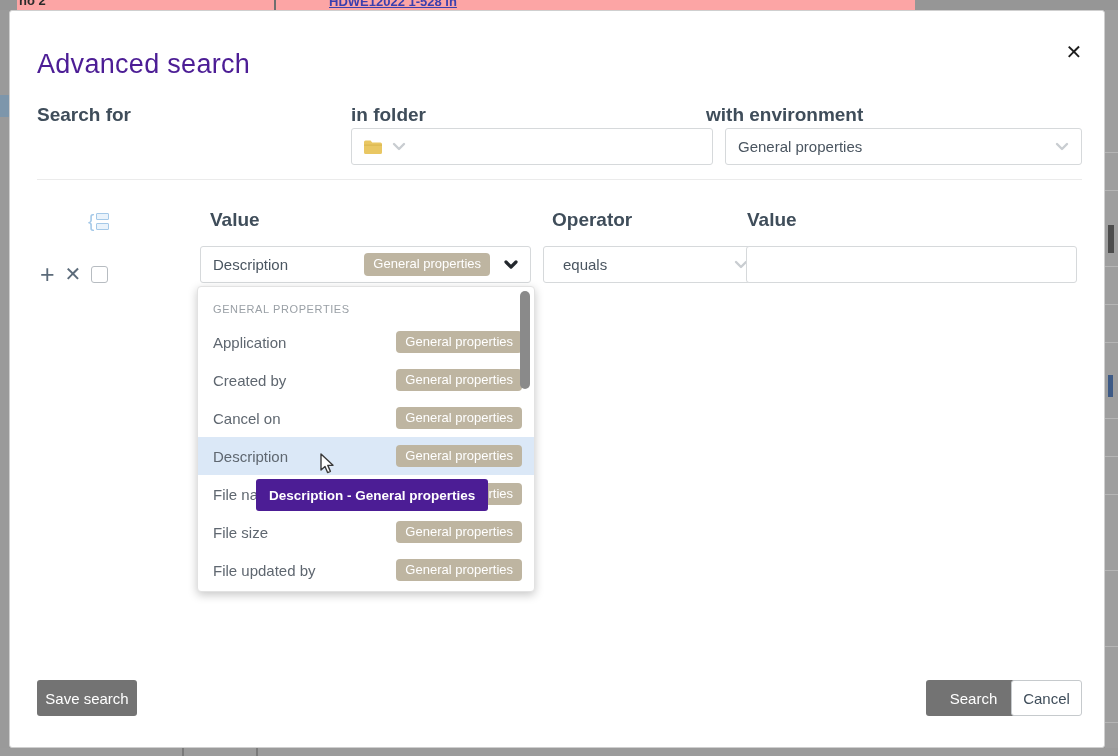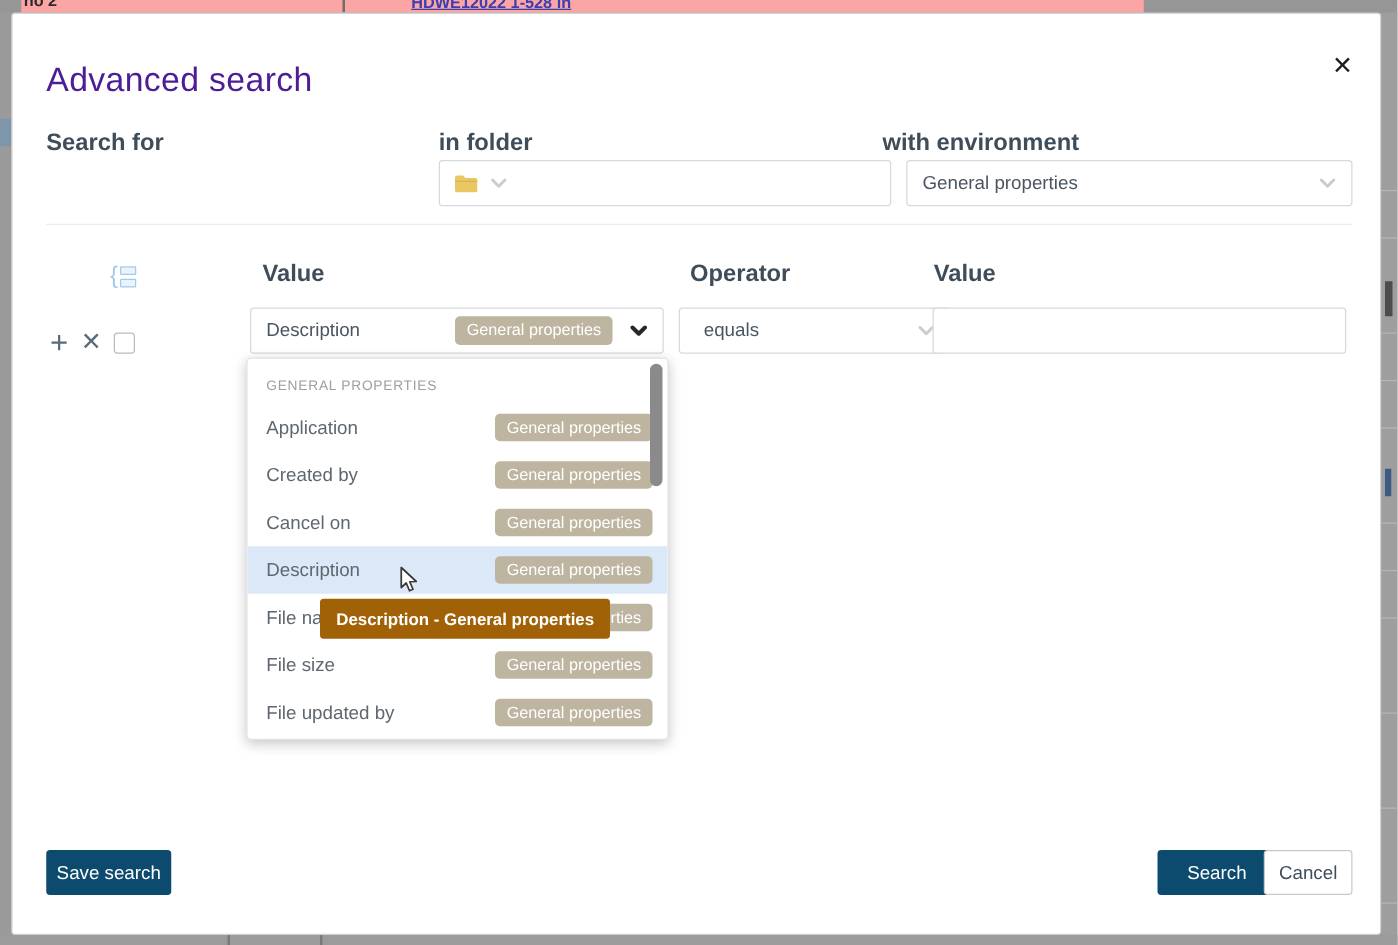--- a/index.html
+++ b/index.html
@@ -66,35 +66,35 @@
   .dropdown { position:absolute; left:187px; top:275px; width:338px; height:306px; background:#fff;
               border:1px solid #e2e2e2; border-radius:4px; box-shadow:0 3px 10px rgba(0,0,0,.22);
               padding-top:10px; overflow:hidden; z-index:5; }
   .dd-header { padding:6px 15px 8px 15px; font-size:11px; letter-spacing:.6px; color:#9aa0a6; }
   .dd-item { height:38px; display:flex; align-items:center; padding:0 12px 0 15px; cursor:pointer; }
   .dd-item .dd-label { flex:1; font-size:15px; color:#5f6770; }
   .dd-item.selected { background:#dbe8f7; }
   .dd-scrollthumb { position:absolute; right:4px; top:4px; width:10px; height:98px; background:#8a8a8a; border-radius:5px; }
 
   
-  .tooltip { position:absolute; left:246px; top:468px; height:31px; background:#a16207; color:#ffffff;
+  .tooltip { position:absolute; left:246px; top:468px; height:31px; background:#4c1d95; color:#ffffff;
              font-size:13.5px; font-weight:700; border-radius:3px; display:flex; align-items:center;
              padding:16px 13px; z-index:8; white-space:nowrap; }
   .cursor { position:absolute; left:308px; top:442px; z-index:9; }
 
   
   .op-select { left:533px; top:235px; width:218px;padding-left:19px; }
   .value-input { position:absolute; left:736px; top:235px; width:331px; height:37px; border:1px solid #d6d9db;
                  border-radius:3px; background:#fff; font-size:15px; color:#4a5560; padding:0 12px;
                  font-family:"Liberation Sans", sans-serif; }
 
   
   .btn { position:absolute; top:669px; height:36px; border-radius:3px; font-size:15px; border:none;
          font-family:"Liberation Sans", sans-serif; display:flex; align-items:center; justify-content:center; }
-  .btn.disabled { background:#0c4a6e; color:#ffffff; cursor:default; }
+  .btn.disabled { background:#737373; color:#ffffff; cursor:default; }
   .btn-save { left:27px; width:100px; }
   .btn-search { left:916px; width:95px; }
   .btn-cancel { left:1001px; width:71px; background:#fff; border:1px solid #c6cacd; color:#3f4d5a; cursor:pointer; }
 </style>
 </head>
 <body>
 
 <div class="backdrop-top">
   <span class="frag-dark">no 2</span>
   <span class="frag-link">HDWE12022 1-528 in</span>

